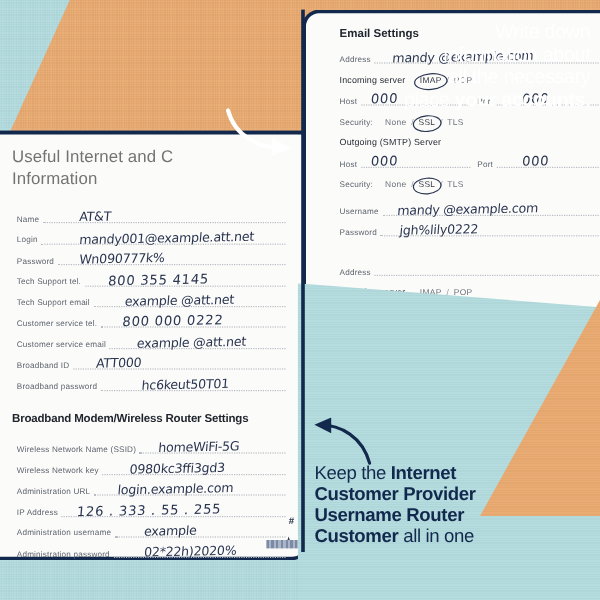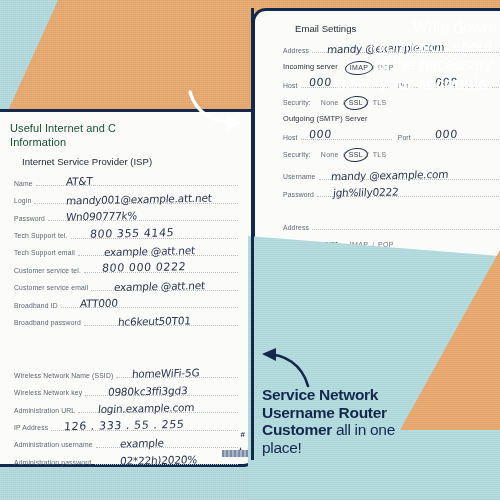--- a/index.html
+++ b/index.html
@@ -79,21 +79,21 @@
     position:absolute;left:222px;top:450px;width:26px;height:7px;
     background:#8f9bb3;border-radius:2px;
   }
   .spine i{display:block;height:100%;
     background:repeating-linear-gradient(90deg,#7c8aa6 0 2px,#aab5c8 2px 4px);}
 
   
   .sheet{position:absolute;inset:0;padding:0;}
   .h-title{
     position:absolute;left:22px;top:10px;width:215px;
-    font-size:11px;color:#14532d;line-height:1.25;font-weight:400;
+    font-size:14px;color:#737373;line-height:1.25;font-weight:400;
     letter-spacing:.1px;
   }
   .rows{position:absolute;left:0;right:0;}
   .row{
     display:flex;align-items:flex-end;
     height:17.4px;position:relative;
   }
   .lbl{
     font-size:6.8px;color:#5e646e;white-space:nowrap;
     padding-bottom:2.5px;letter-spacing:.15px;
@@ -133,21 +133,21 @@
   }
   .headline b{font-weight:700;}
   .footline{
     position:absolute;left:262px;top:386px;width:170px;
     color:#12284c;font-size:15.5px;line-height:1.14;font-weight:400;letter-spacing:-.3px;
   }
   .footline b{font-weight:700;}
 
   .arrow{position:absolute;}
   .sec-head{
-    position:absolute;font-size:9.6px;font-weight:400;color:#1f242c;letter-spacing:0;margin-left:12px;
+    position:absolute;font-size:9.6px;font-weight:700;color:#1f242c;letter-spacing:0;
   }
 </style>
 </head>
 <body>
 
 <div class="stage">
 
   <div class="bg-teal"></div>
   <div class="bg-orange-right"></div>
   <div class="bg-teal-br"></div>
@@ -159,21 +159,20 @@
 
   <div class="page-left-topline"></div>
   <div class="page page-left">
     <div class="sheet">
 
       <div class="h-title">
         <span>Useful Internet and C</span><br>
         <span>Information</span>
       </div>
 
-      <div class="sec-head" style="left:22px;top:44px;">Internet Service Provider (ISP)</div>
 
       <div class="rows" style="left:26px;right:16px;top:60px;">
 
         <div class="row">
           <span class="lbl">Name</span>
           <span class="dots"></span>
           <span class="hw" style="left:52px;">AT&amp;T</span>
         </div>
 
         <div class="row">
@@ -218,20 +217,21 @@
           <span class="hw" style="left:66px;">ATT000</span>
         </div>
 
         <div class="row">
           <span class="lbl">Broadband password</span>
           <span class="dots"></span>
           <span class="hw" style="left:104px;">hc6keut50T01</span>
         </div>
       </div>
 
+      <div class="sec-head" style="left:22px;top:232px;letter-spacing:-.15px;">Broadband Modem/Wireless Router Settings</div>
 
       <div class="rows" style="left:26px;right:16px;top:252px;">
 
         <div class="row">
           <span class="lbl">Wireless Network Name (SSID)</span>
           <span class="dots"></span>
           <span class="hw" style="left:118px;">homeWiFi-5G</span>
         </div>
 
         <div class="row">
@@ -442,26 +442,28 @@
       <span>place </span><b>your accounts.</b>
     </div>
   </div>
 
   <svg class="arrow" style="left:186px;top:86px;" width="66" height="46" viewBox="0 0 66 46">
     <path d="M4 6 C 10 28, 30 38, 52 37" stroke="#ffffff" stroke-width="3.4" fill="none" stroke-linecap="round"></path>
     <path d="M41 29 L 56 37.5 L 40 44 Z" fill="#ffffff"></path>
   </svg>
 
   <div class="footline">
-    <div><b>Service Network</b></div>
+    <div>
+      <span>Keep the </span><b>Internet</b>
+    </div>
+    <div><b>Customer Provider</b></div>
     <div><b>Username Router</b></div>
     <div>
       <b>Customer</b><span> all in one</span>
     </div>
-    <div>place!</div>
   </div>
 
   <svg class="arrow" style="left:258px;top:348px;" width="56" height="42" viewBox="0 0 56 42">
     <path d="M50 38 C 44 16, 26 6, 8 6" stroke="#12284c" stroke-width="2.6" fill="none" stroke-linecap="round"></path>
     <path d="M18 0 L 4 6 L 18 13 Z" fill="#12284c"></path>
   </svg>
 
 </div>
 
 </body></html>

